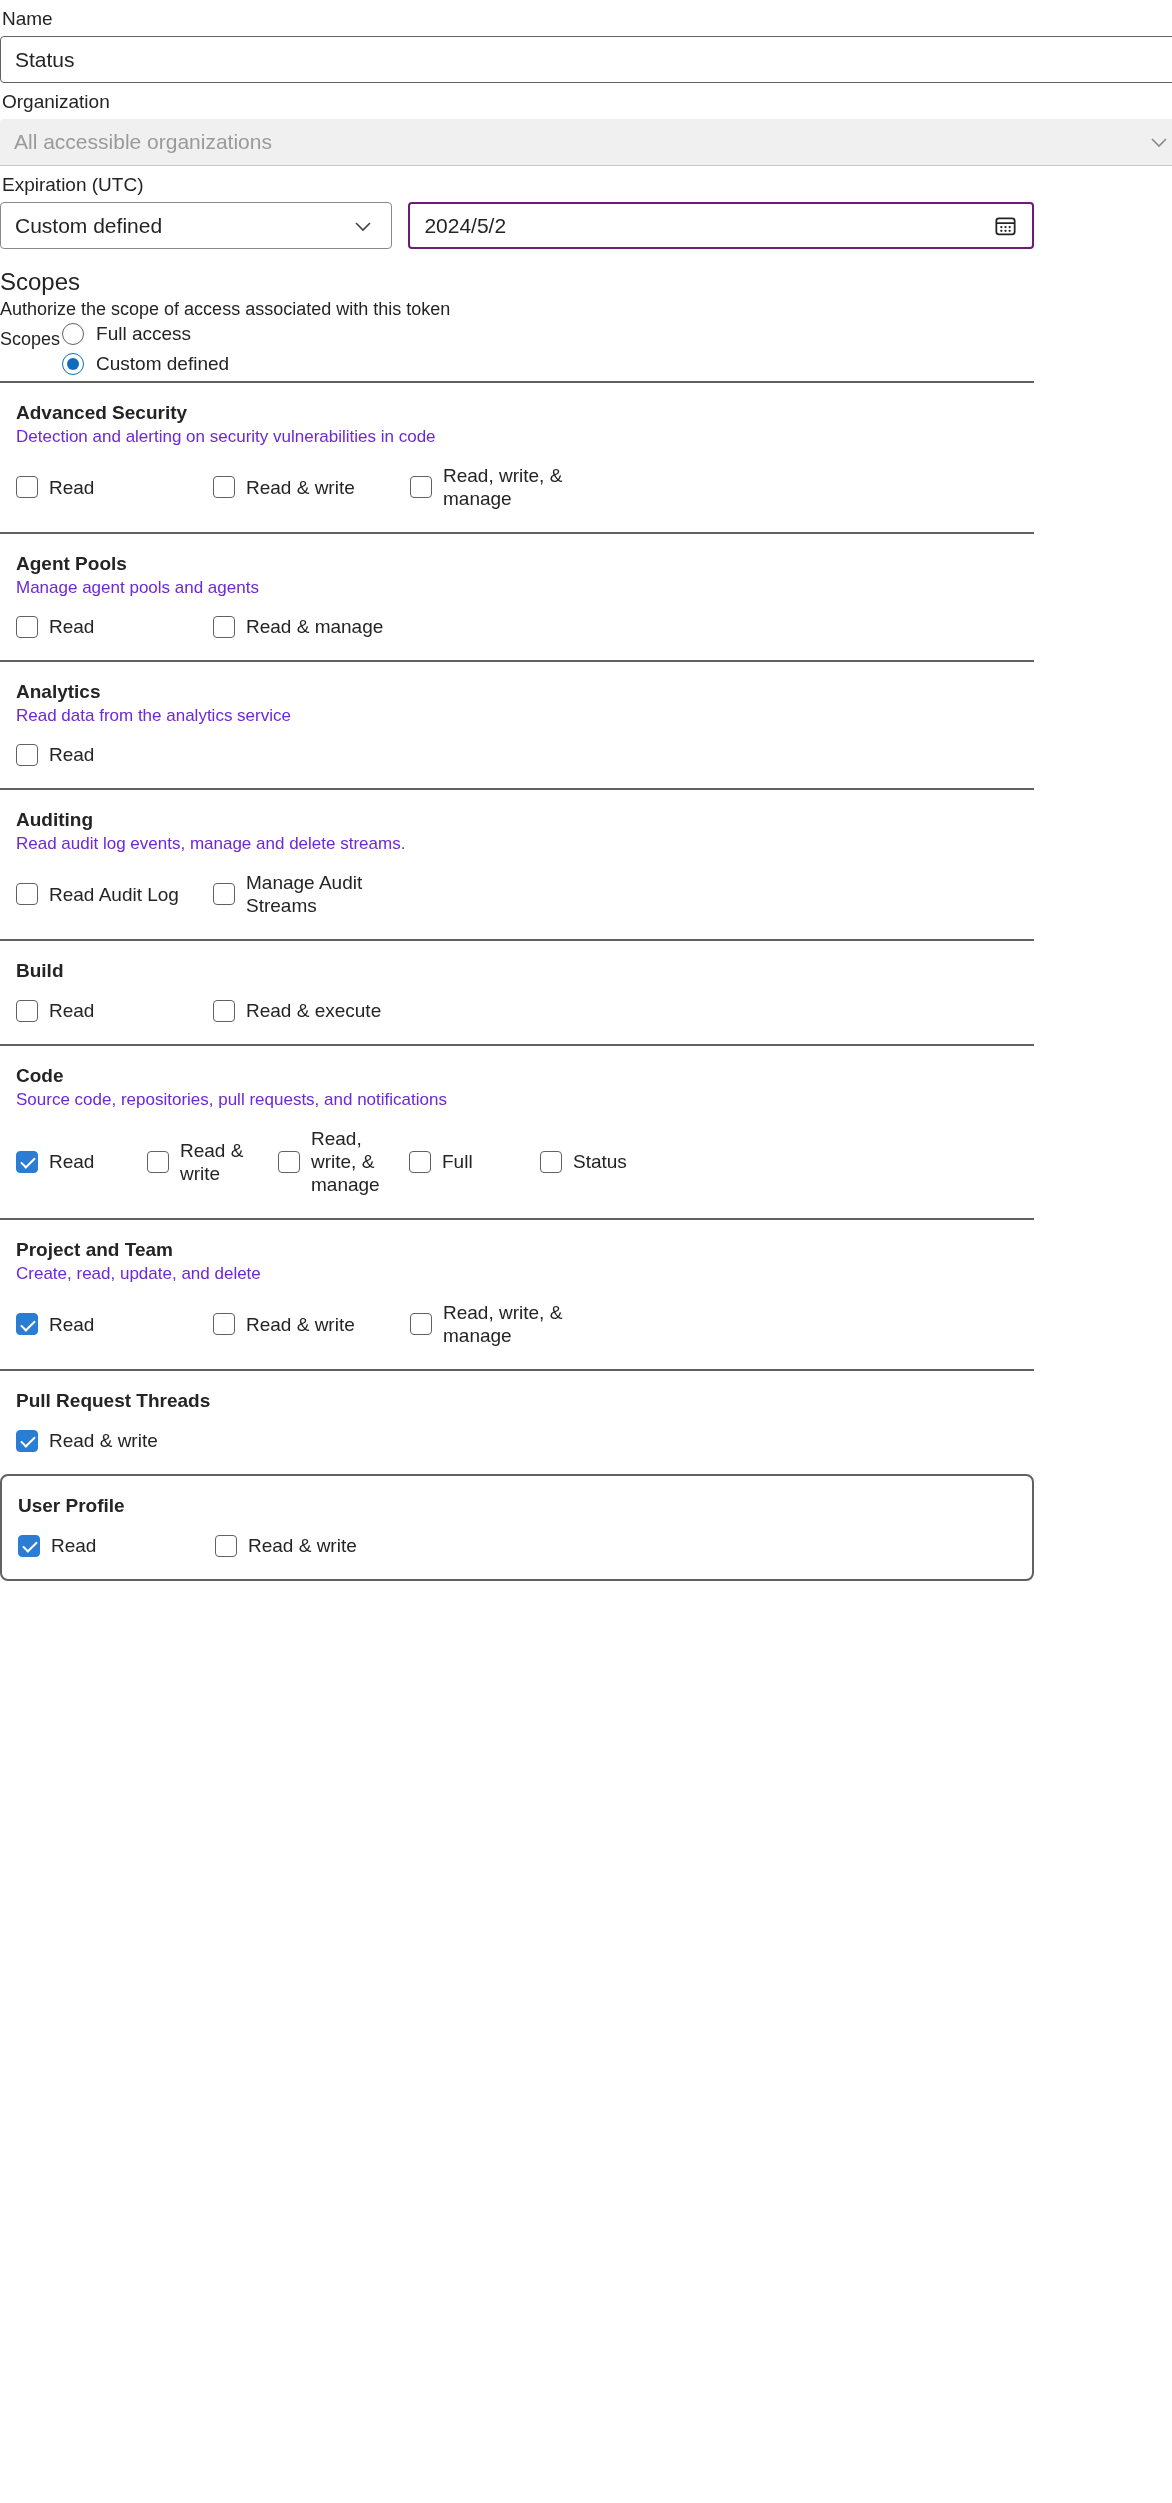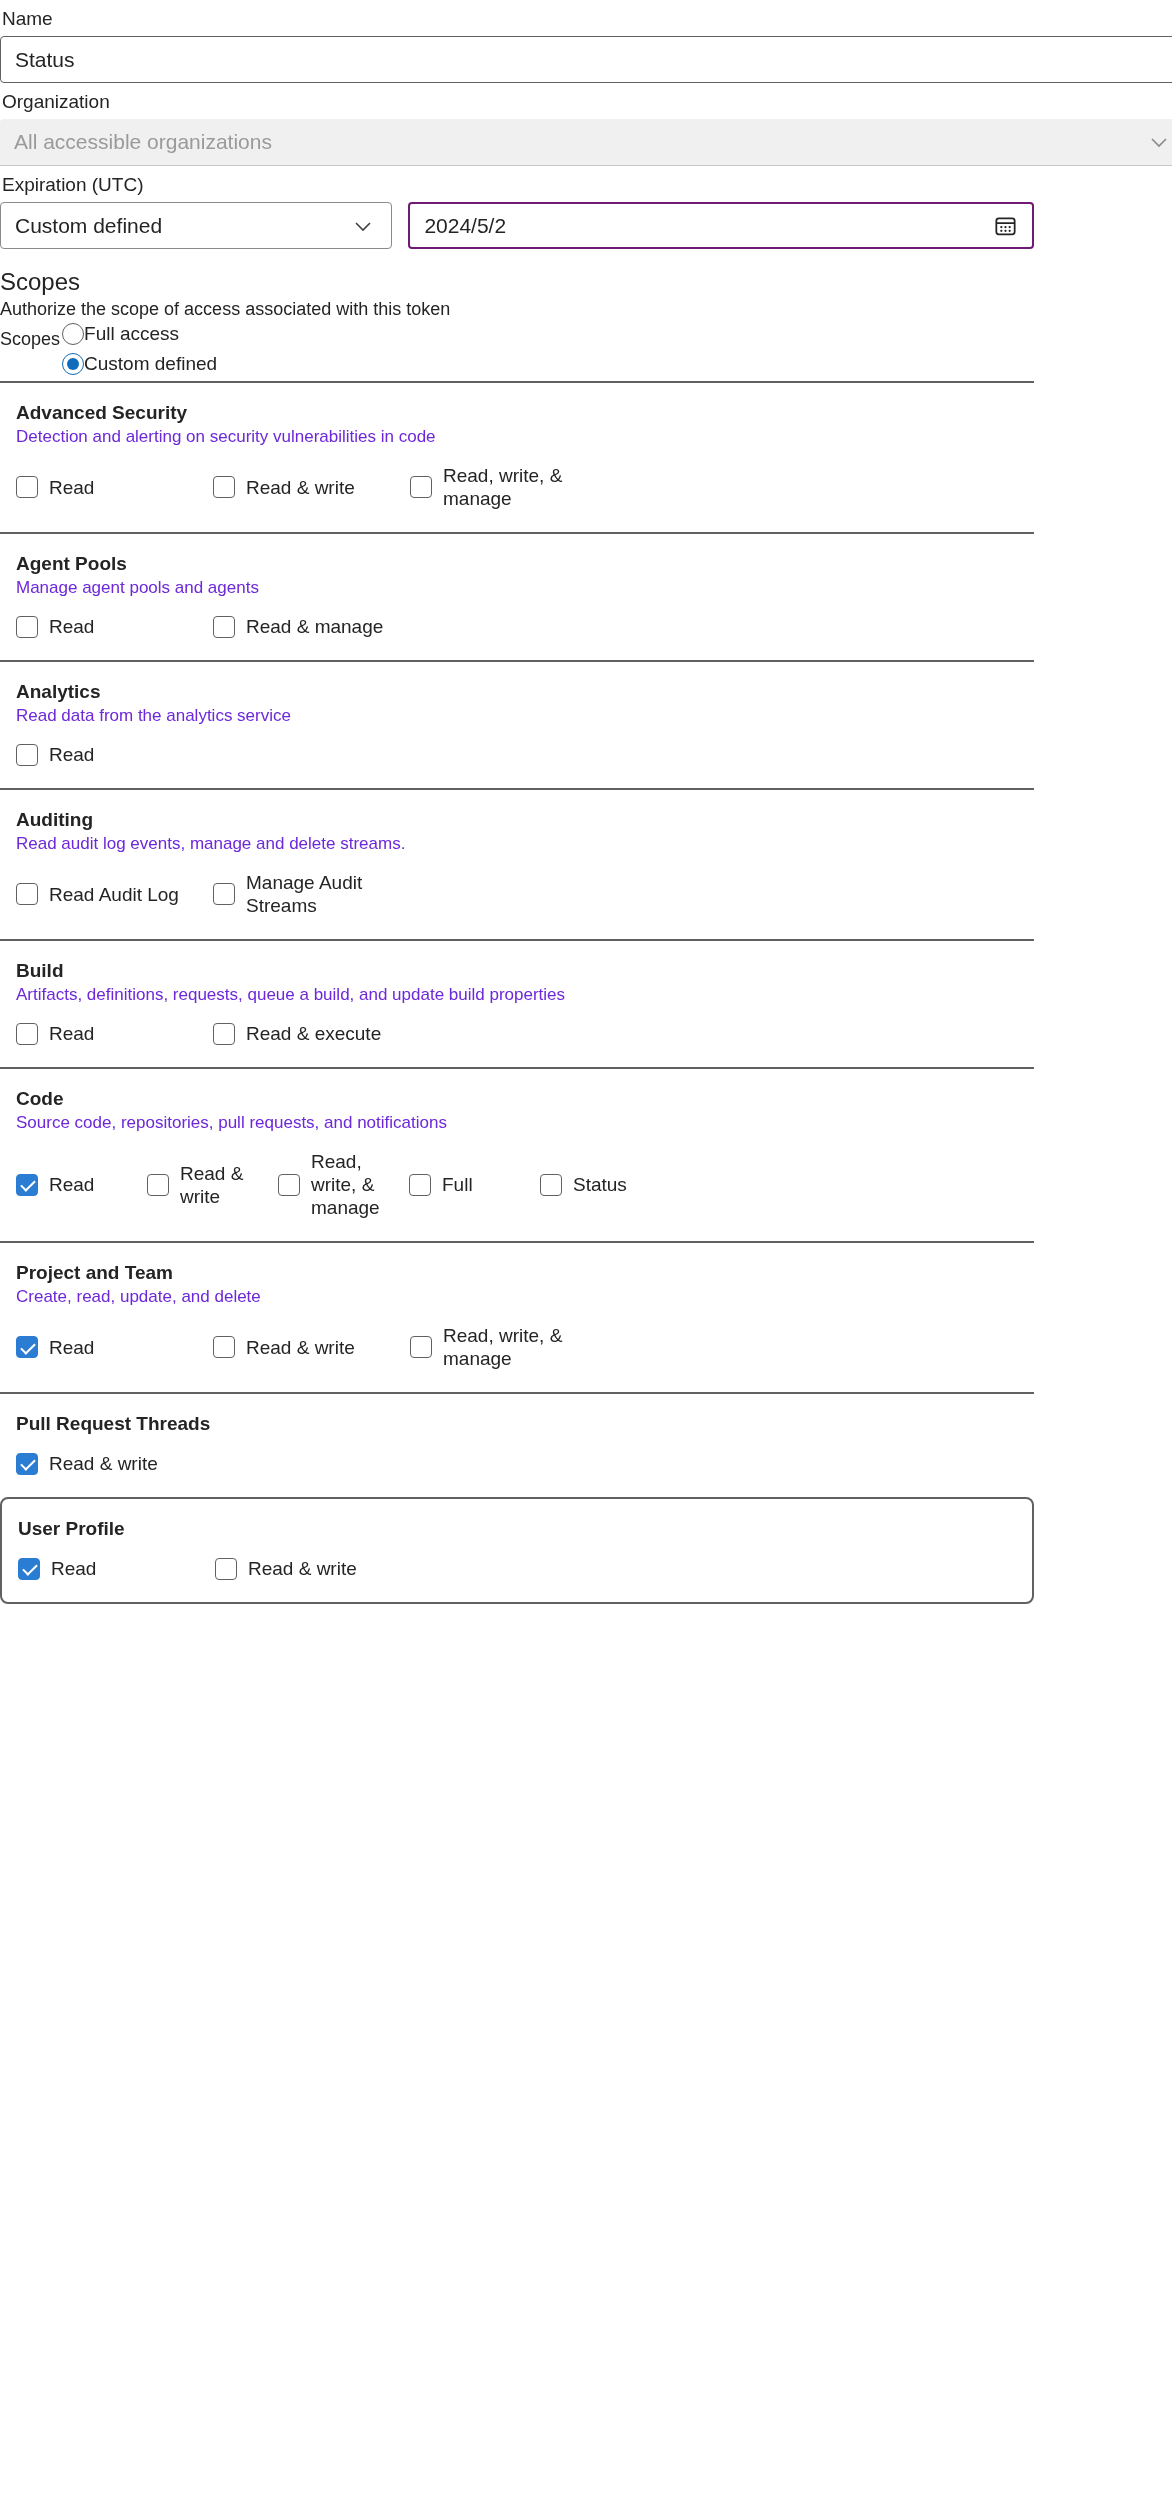--- a/index.html
+++ b/index.html
@@ -96,21 +96,21 @@
     color: #242424;
   }
   .radio-group { display: flex; align-items: flex-start; padding-top: 2px; }
   .radio-group-label {
     font-size: 18px;
     line-height: 32px;
     color: #242424;
     padding-right: 2px;
   }
   .radio-items { display: flex; flex-direction: column; gap: 8px; }
-  .radio-row { display: flex; }
+  .radio-row { display: flex; gap: 12px; }
   .radio {
     width: 22px; height: 22px; border-radius: 50%;
     border: 1.5px solid #616161; background: #fff;
     flex: 0 0 auto; position: relative;
   }
   .radio.checked { border: 1.5px solid #0f6cbd; }
   .radio.checked::after {
     content: ""; position: absolute;
     left: 3.5px; top: 3.5px; width: 12px; height: 12px;
     border-radius: 50%; background: #0f6cbd;
@@ -297,21 +297,20 @@
             <span class="cb-label">Read Audit Log</span>
           </label>
           <label class="cb-item wide">
             <span class="checkbox"></span>
             <span class="cb-label">Manage Audit Streams</span>
           </label>
         </div>
       </div>
       <div class="scope-section">
         <div class="scope-name">Build</div>
-        <div class="scope-desc">Artifacts, definitions, requests, queue a build, and update build properties</div>
         <div class="cb-row">
           <label class="cb-item wide">
             <span class="checkbox"></span>
             <span class="cb-label">Read</span>
           </label>
           <label class="cb-item wide">
             <span class="checkbox"></span>
             <span class="cb-label">Read &amp; execute</span>
           </label>
         </div>

